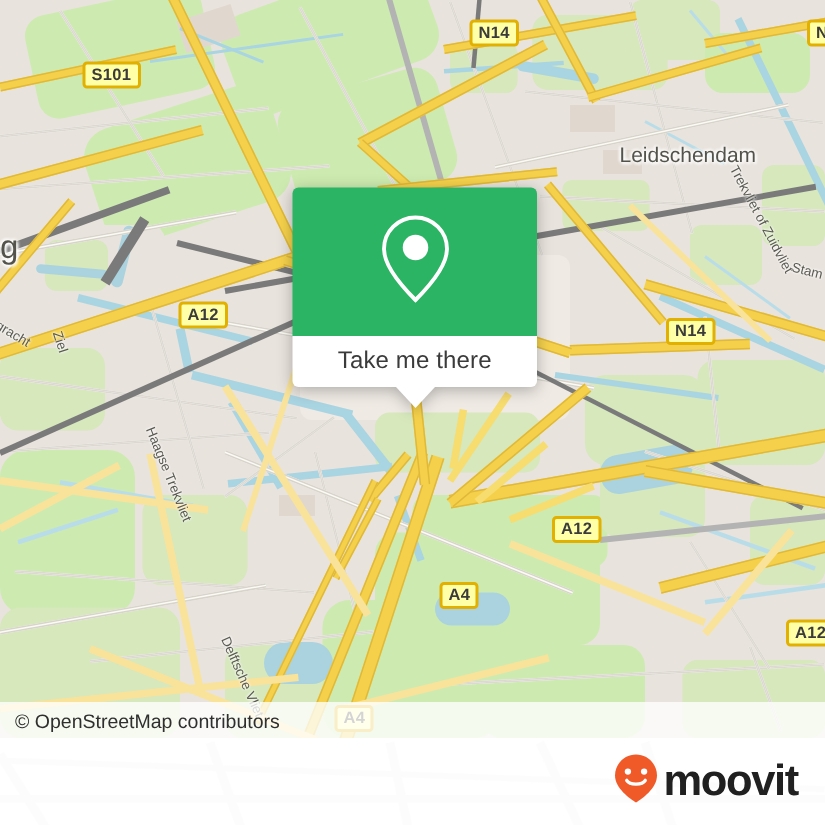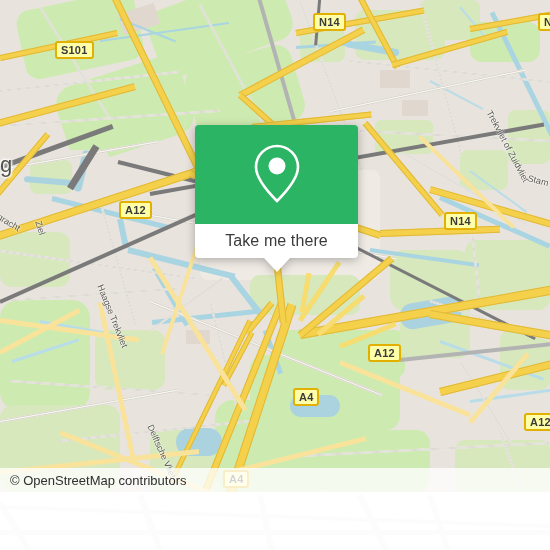--- a/index.html
+++ b/index.html
@@ -346,20 +346,21 @@
     <div class="mlayer">
       <div class="waterlbl" style="left:489px;top:106px;transform:rotate(62deg);">Trekvliet of Zuidvliet</div>
       <div class="waterlbl" style="left:528px;top:173px;transform:rotate(14deg);">Stam</div>
       <div class="waterlbl" style="left:-2px;top:211px;transform:rotate(31deg);">gracht</div>
       <div class="waterlbl" style="left:38px;top:216px;transform:rotate(72deg);">Ziel</div>
       <div class="waterlbl" style="left:100px;top:280px;transform:rotate(68deg);">Haagse Trekvliet</div>
       <div class="waterlbl" style="left:150px;top:420px;transform:rotate(66deg);">Delftsche Vliet</div>
     </div>
 
     <div class="mlayer">
+      <div class="place" style="left:413px;top:95px;">Leidschendam</div>
       <div class="place" style="left:0;top:152px;font-size:22px;">g</div>
     </div>
 
     <div class="mlayer">
       <div class="shield" style="left:55px;top:41px;">S101</div>
       <div class="shield" style="left:313px;top:13px;">N14</div>
       <div class="shield" style="left:538px;top:13px;">N14</div>
       <div class="shield" style="left:119px;top:201px;">A12</div>
       <div class="shield" style="left:444px;top:212px;">N14</div>
       <div class="shield" style="left:368px;top:344px;">A12</div>
@@ -391,15 +392,26 @@
       <div class="rd res" style="left:0;top:500px;width:200px;height:6px;transform:rotate(58deg);background:#cfcfcf;"></div>
       <div class="rd res" style="left:140px;top:492px;width:140px;height:6px;transform:rotate(70deg);background:#cfcfcf;"></div>
       <div class="rd res" style="left:260px;top:492px;width:120px;height:6px;transform:rotate(78deg);background:#cfcfcf;"></div>
       <div class="rd res" style="left:360px;top:492px;width:130px;height:6px;transform:rotate(65deg);background:#cfcfcf;"></div>
       <div class="rd res" style="left:430px;top:492px;width:130px;height:6px;transform:rotate(72deg);background:#cfcfcf;"></div>
       <div class="rd res" style="left:0;top:530px;width:550px;height:5px;background:#cfcfcf;"></div>
       <div class="rd res" style="left:0;top:505px;width:550px;height:4px;transform:rotate(2deg);background:#d8d8d8;"></div>
     </div>
 
 
+    <div id="logo">
+      <span>
+        <svg width="30" height="34" viewBox="0 0 30 34" aria-hidden="true">
+          <path d="M15 1 C7.3 1 1 7.3 1 15 C1 23.5 11 30.5 15 33 C19 30.5 29 23.5 29 15 C29 7.3 22.7 1 15 1 Z" fill="#ef5a28"></path>
+          <circle cx="9.6" cy="12.4" r="2.1" fill="#ffffff"></circle>
+          <circle cx="20.4" cy="12.4" r="2.1" fill="#ffffff"></circle>
+          <path d="M8.8 18.2 C10.8 21.6 19.2 21.6 21.2 18.2" stroke="#ffffff" stroke-width="2.2" fill="none" stroke-linecap="round"></path>
+        </svg>
+      </span>
+      <span id="logo-text">moovit</span>
+    </div>
   </div>
 
 </div>
 
 </body></html>

